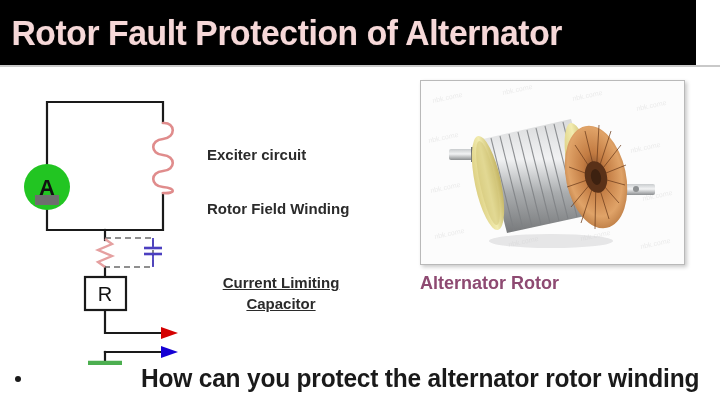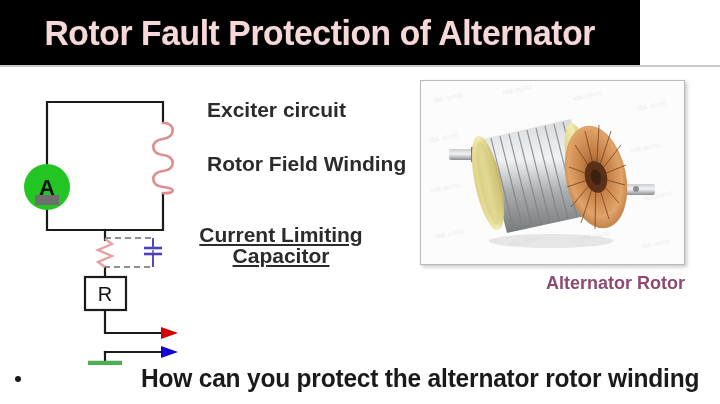--- a/index.html
+++ b/index.html
@@ -6,23 +6,23 @@
   html,body { width:720px; height:404px; }
   body {
     font-family:"Liberation Sans", sans-serif;
     background:#ffffff;
     position:relative;
     overflow:hidden;
   }
 
   
   #header-bar {
-    position:absolute; left:0; top:0; width:640px; height:65px;
+    position:absolute; left:0; top:0; width:696px; height:65px;
     background:#000000;
-    display:flex; align-items:center; justify-content:center;
+    display:flex; align-items:center; justify-content:flex-start;
   }
   #title-text {
     color:#f6d8d8;
     font-size:35px;
     font-weight:bold;
     letter-spacing:-0.4px;
     white-space:nowrap;
     transform:scaleX(0.96);
     text-shadow:0 0 1px rgba(255,255,255,.25);
   }
@@ -34,41 +34,42 @@
   
   #content { position:absolute; left:0; top:67px; width:720px; height:337px; background:#fff; }
 
   
   #circuit-diagram { position:absolute; left:0px; top:8px; }
 
   
   .diagram-label {
     position:absolute;
     color:#2b2b2b;
-    font-size:21px;
+    font-size:15px;
     font-weight:bold;
     white-space:nowrap;
+    margin-top:48px;
   }
   #label-exciter-circuit     { left:207px; top:31px; }
   #label-rotor-field-winding { left:207px; top:85px; }
   #label-current-limiting    { left:196px; top:157px; width:170px; text-align:center; line-height:21px; white-space:normal;text-decoration:underline; }
   #label-earth-fault-relay   { left:206px; top:216px; }
 
   
   #rotor-photo-frame {
     position:absolute; left:420px; top:13px; width:265px; height:185px;
     background:#ffffff;
     border:1px solid #b9b9b9;
     box-shadow:2px 2px 4px rgba(0,0,0,0.22);
     overflow:hidden;
   }
   #rotor-photo { position:absolute; left:0; top:0; width:263px; height:183px; background:#fbfbfb; }
   #rotor-photo-caption {
     position:absolute; left:420px; top:206px; width:265px;
-    text-align:right;
+    text-align:left;
     color:#8e4a72;
     font-size:18px;
     font-weight:bold;
   }
 
   
   #bullet-row {
     position:absolute; left:11px; top:297px; width:700px;
     display:flex; align-items:baseline; gap:11px;justify-content:space-between;
   }

